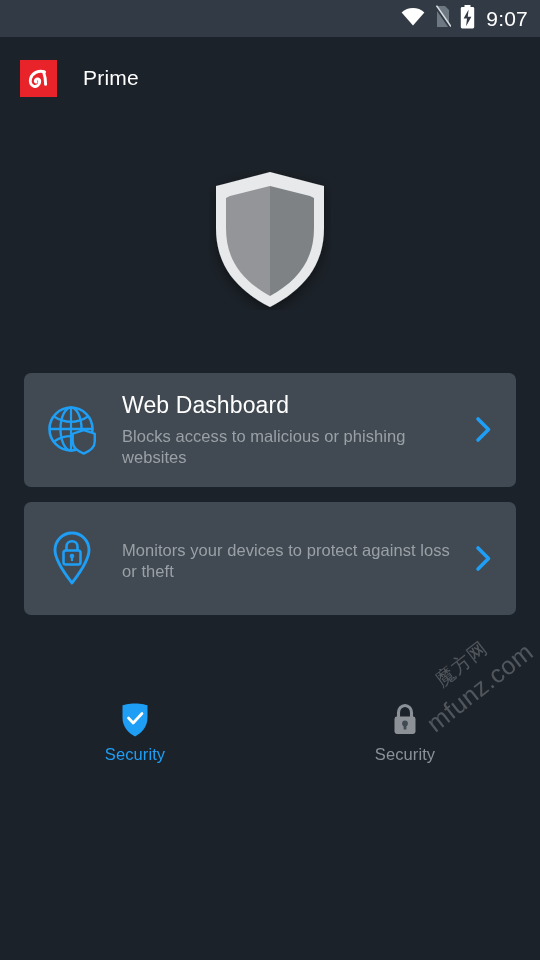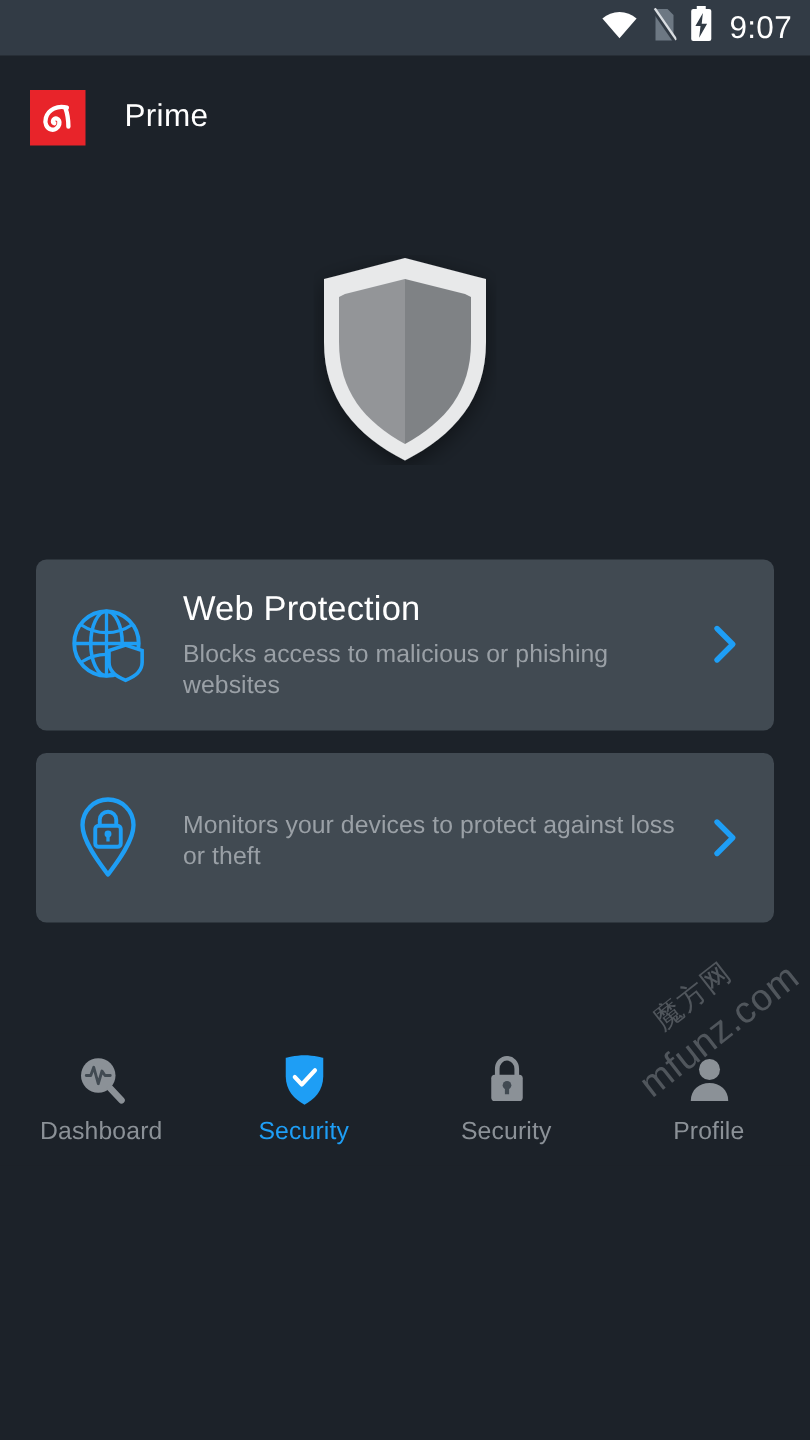--- a/index.html
+++ b/index.html
@@ -218,21 +218,21 @@
           <path d="M8 37.5 C13.5 33.8 19 32.2 25 32.2 C31 32.2 36.5 33.8 42 37.5" fill="none" stroke="#1e9ef5" stroke-width="2.2"></path>
           <line x1="25" y1="3.5" x2="25" y2="46.5" stroke="#1e9ef5" stroke-width="2.2"></line>
 
           <path d="M38 27.5 L50 31.5 L50 40 C50 46.5 44.6 50.5 38 53
                    C31.4 50.5 26 46.5 26 40 L26 31.5 Z" fill="#414a52" transform="translate(0,-2) scale(0.92) translate(3,3)"></path>
           <path d="M38 27.5 L50 31.5 L50 40 C50 46.5 44.6 50.5 38 53
                    C31.4 50.5 26 46.5 26 40 L26 31.5 Z" fill="none" stroke="#1e9ef5" stroke-width="2.6" transform="translate(0,-2) scale(0.92) translate(3,3)"></path>
         </svg>
       </div>
       <div class="card-body">
-        <div class="card-title">Web Protection</div>
+        <div class="card-title">Web Dashboard</div>
         <div class="card-sub">Blocks access to malicious or phishing websites</div>
       </div>
       <div class="card-chevron">
         <svg width="17" height="27" viewBox="0 0 17 27">
           <polyline points="3,3 13.5,13.5 3,24" fill="none" stroke="#1e9ef5" stroke-width="3.6" stroke-linecap="round" stroke-linejoin="round"></polyline>
         </svg>
       </div>
     </div>
 
     <div class="card">
@@ -254,30 +254,20 @@
         <svg width="17" height="27" viewBox="0 0 17 27">
           <polyline points="3,3 13.5,13.5 3,24" fill="none" stroke="#1e9ef5" stroke-width="3.6" stroke-linecap="round" stroke-linejoin="round"></polyline>
         </svg>
       </div>
     </div>
 
   </div>
 
   <div class="bottomnav">
 
-    <div class="navitem">
-      <span class="nav-ico">
-        <svg width="36" height="34" viewBox="0 0 36 34">
-          <circle cx="15.5" cy="14" r="11.5" fill="#8b9197"></circle>
-          <polyline points="7.5,14 10.5,14 12.5,8.5 15.5,19.5 18,11 20,14 23.5,14" fill="none" stroke="#414a52" stroke-width="1.9" stroke-linecap="round" stroke-linejoin="round"></polyline>
-          <line x1="23.5" y1="22.5" x2="31" y2="30.5" stroke="#8b9197" stroke-width="4.4" stroke-linecap="round"></line>
-        </svg>
-      </span>
-      <span class="nav-label">Dashboard</span>
-    </div>
 
     <div class="navitem active">
       <span class="nav-ico">
         <svg width="32" height="36" viewBox="0 0 32 36">
           <path d="M16 1.5 C22 1.5 28.5 3.2 28.5 3.2 L28.5 15.5
                    C28.5 25 22.5 31 16 34.5 C9.5 31 3.5 25 3.5 15.5
                    L3.5 3.2 C3.5 3.2 10 1.5 16 1.5 Z" fill="#1e9ef5"></path>
           <polyline points="9.5,16 14.2,21 23,11.5" fill="none" stroke="#ffffff" stroke-width="2.7" stroke-linecap="round" stroke-linejoin="round"></polyline>
         </svg>
       </span>
@@ -291,29 +281,20 @@
                    C18.6 2.5 21.5 5.6 21.5 9.5 V14" fill="none" stroke="#8b9197" stroke-width="3.1"></path>
           <rect x="4.5" y="13.5" width="21" height="17.5" rx="2.4" fill="#8b9197"></rect>
           <circle cx="15" cy="20.5" r="2.9" fill="#414a52"></circle>
           <rect x="13.6" y="20.5" width="2.8" height="6" fill="#414a52"></rect>
         </svg>
       </span>
       <span class="nav-label">Security</span>
     </div>
 
 
-    <div class="navitem">
-      <span class="nav-ico">
-        <svg width="32" height="34" viewBox="0 0 32 34">
-          <circle cx="16" cy="10" r="7" fill="#8b9197"></circle>
-          <path d="M3.5 31 C3.5 23.5 9.2 19 16 19 C22.8 19 28.5 23.5 28.5 31 Z" fill="#8b9197"></path>
-        </svg>
-      </span>
-      <span class="nav-label">Profile</span>
-    </div>
 
   </div>
 
   <div class="watermark">
     <div class="wm-cn">魔方网</div>
     <div class="wm-en">mfunz.com</div>
   </div>
 
 </div>
 

